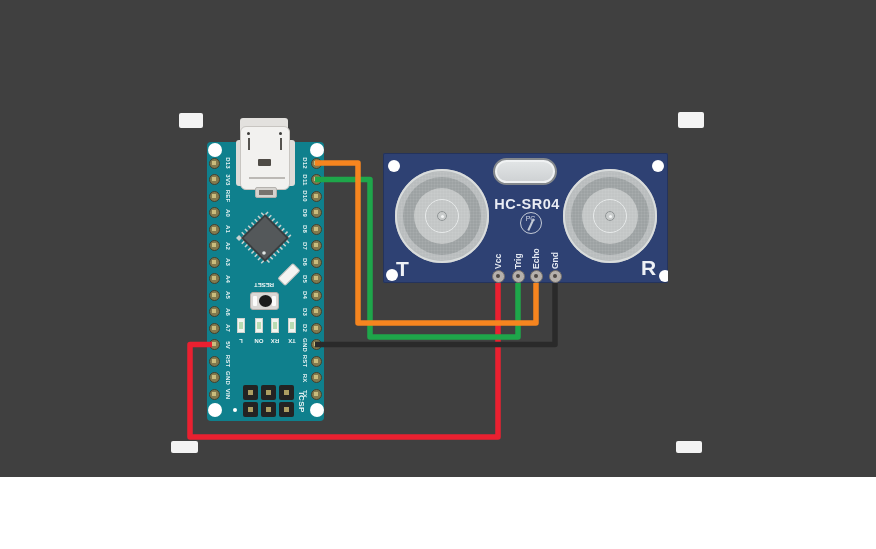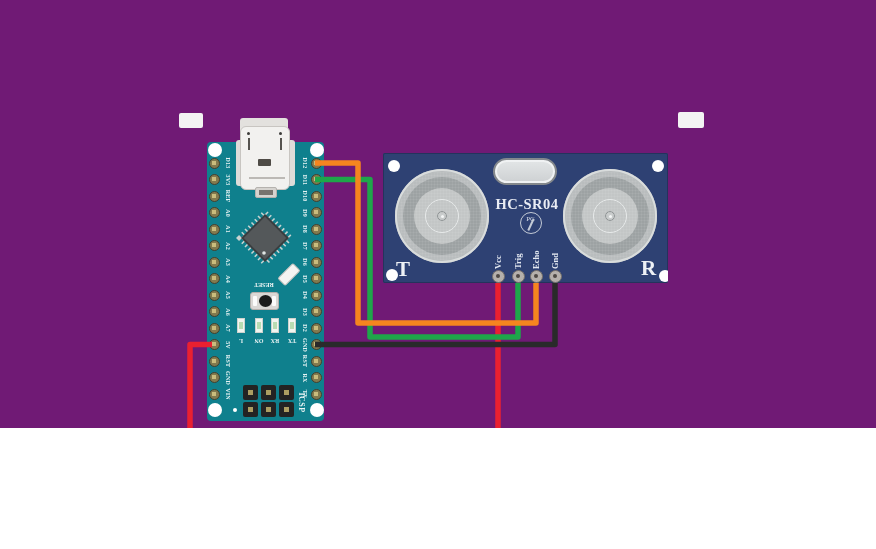--- a/index.html
+++ b/index.html
@@ -1,18 +1,18 @@
 <!DOCTYPE html>
 <html><head>
 <meta charset="utf-8">
 <title>Diagram</title>
 <style>
   html,body{margin:0;padding:0;background:#fff;}
-  #canvas{position:relative;width:876px;height:428px;background:#701a75;overflow:hidden;
-          font-family:Liberation Serif, serif;}
+  #canvas{position:relative;width:876px;height:477px;background:#404040;overflow:hidden;
+          font-family:Liberation Sans, sans-serif;}
   .smudge{position:absolute;background:#f3f3f3;border-radius:2px;}
 
   
   #nano{position:absolute;left:207px;top:142px;width:117px;height:279px;
         background:#0f808d;border-radius:4px;box-shadow:inset 0 0 0 1px #0a6init570, inset 0 0 0 1px #0a6570;}
   .hole{position:absolute;background:#ffffff;border-radius:50%;}
   .npin{position:absolute;width:11px;height:11px;border-radius:50%;
         background:#837a4e;border:1.5px solid #41402f;box-sizing:border-box;}
   .npin::after{content:"";position:absolute;left:2px;top:2px;width:4px;height:4px;background:#c9bc7d;}
   .plabel{position:absolute;width:24px;height:8px;line-height:8px;text-align:center;

